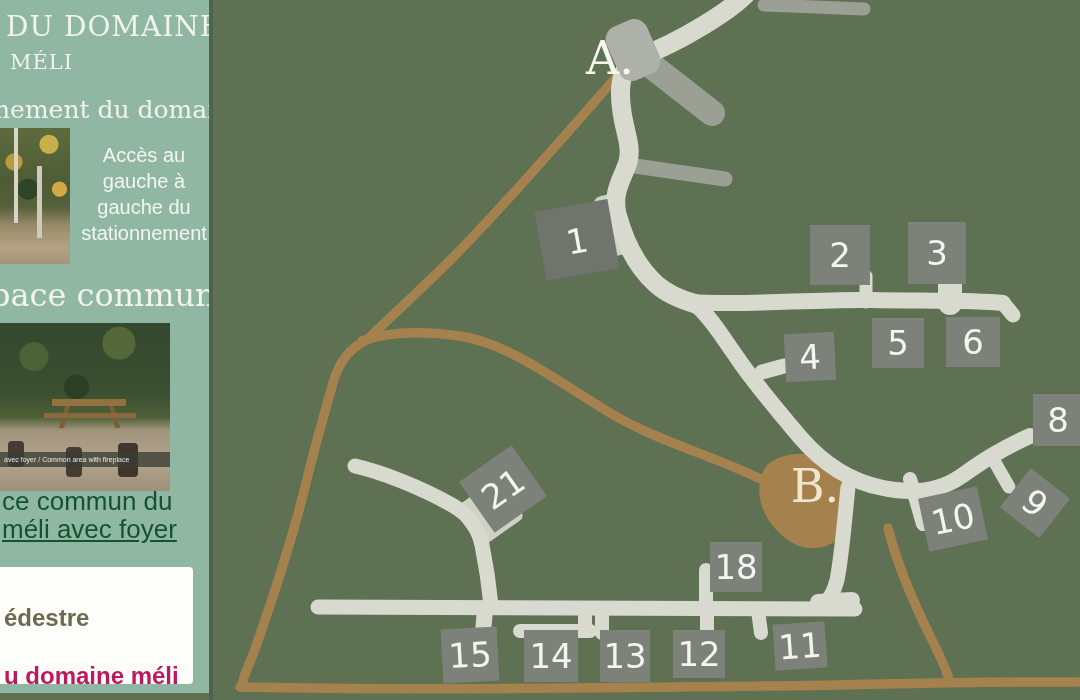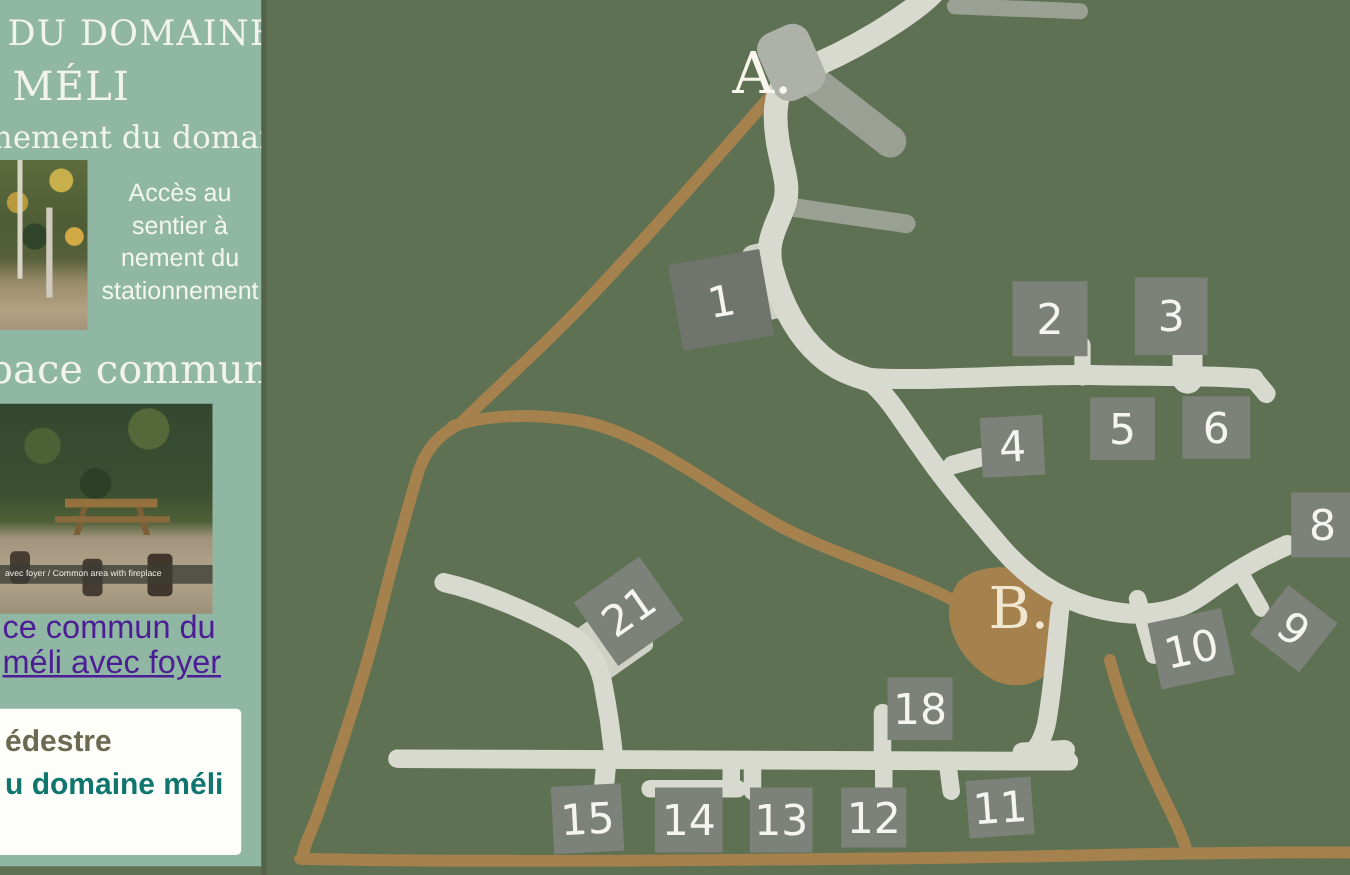--- a/index.html
+++ b/index.html
@@ -11,21 +11,21 @@
   
   .sidebar{
     position:absolute;left:0;top:0;width:212px;height:693px;
     background:#8fb7a4;overflow:hidden;z-index:3;
   }
   .serifline{
     position:absolute;color:#f2f3ea;font-family:"DejaVu Serif","Liberation Serif",serif;
     white-space:nowrap;
   }
   .t1{top:10px;left:6px;font-size:28px;letter-spacing:1px;}
-  .t2{top:50px;left:10px;font-size:32px;letter-spacing:1px;text-align:right;}
+  .t2{top:50px;left:10px;font-size:21px;letter-spacing:1px;text-align:right;}
   .sub{top:95px;left:-6px;font-size:25px;}
   .h2{top:276px;left:-10px;font-size:32px;}
   .photo1{
     position:absolute;left:0;top:128px;width:70px;height:136px;
     background:
       radial-gradient(circle at 70% 12%, #c7b04b 0 9px, transparent 10px),
       radial-gradient(circle at 20% 25%, #b89a3c 0 8px, transparent 9px),
       radial-gradient(circle at 85% 45%, #d1a945 0 7px, transparent 8px),
       radial-gradient(circle at 40% 45%, #2f4428 0 10px, transparent 11px),
       linear-gradient(180deg,#5d6b3d 0%,#4e5c36 40%,#56603a 58%,#9a8c6b 72%,#b2a183 88%,#a4947a 100%);
@@ -48,30 +48,30 @@
   .photo2 .bench{position:absolute;left:44px;top:90px;width:92px;height:5px;background:#8a6a3c;}
   .photo2 .leg1{position:absolute;left:62px;top:83px;width:5px;height:22px;background:#7c5f37;transform:skewX(-16deg);}
   .photo2 .leg2{position:absolute;left:112px;top:83px;width:5px;height:22px;background:#7c5f37;transform:skewX(16deg);}
   .stump{position:absolute;width:16px;height:26px;border-radius:4px;background:#463c32;}
   .s1{left:8px;top:118px;}  .s2{left:66px;top:124px;height:30px;}  .s3{left:118px;top:120px;width:20px;height:34px;background:#41362c;}
   .caption{
     position:absolute;left:0;top:129px;width:170px;height:15px;
     background:rgba(58,60,52,.78);color:#e9e9e1;font-size:7px;line-height:15px;
     padding-left:4px;white-space:nowrap;overflow:hidden;box-sizing:border-box;
   }
-  .note2{position:absolute;left:2px;color:#4c1d95;font-size:26px;white-space:nowrap;}
+  .note2{position:absolute;left:2px;color:#14532d;font-size:26px;white-space:nowrap;}
   .n2a{top:486px;}  .n2b{top:514px;text-decoration:underline;}
   .legend{
     position:absolute;left:-14px;top:567px;width:207px;height:117px;
     background:#fdfdfa;border-radius:4px;box-sizing:border-box;
     padding:10px 0 0 18px;
   }
-  .legend .row{font-size:24px;font-weight:bold;line-height:34px;white-space:nowrap;}
+  .legend .row{font-size:24px;font-weight:bold;line-height:34px;white-space:nowrap;margin-top:24px;}
   .lg1{color:#6b6950;}
-  .lg2{color:#0f766e;}
+  .lg2{color:#be185d;}
   .lg3{color:#4e4e4e;}
   
   .divider{position:absolute;left:209px;top:0;width:4px;height:700px;background:#55624a;z-index:4;}
   .mapwrap{position:absolute;left:212px;top:0;width:868px;height:700px;z-index:1;}
   svg{display:block;}
   .road{stroke:#d8dad0;fill:none;stroke-linecap:round;stroke-linejoin:round;}
   .stub{stroke:#9aa094;fill:none;stroke-linecap:round;}
   .trail{stroke:#a5814e;fill:none;stroke-linecap:round;stroke-linejoin:round;stroke-width:9.5;}
   .site rect{fill:#7c8279;}
   .site.dark rect{fill:#6f746d;}
@@ -88,21 +88,21 @@
 
 <div class="sidebar">
   <div class="serifline t1">DU DOMAINE</div>
   <div class="serifline t2">MÉLI</div>
   <div class="serifline sub">nement du domaine</div>
 
   <div class="photo1">
     <div class="birch"></div>
     <div class="post"></div>
   </div>
-  <div class="note1">Accès au sentier à nement du stationnement</div>
+  <div class="note1">Accès au gauche à gauche du stationnement</div>
 
   <div class="serifline h2">pace commun</div>
 
   <div class="photo2">
     <div class="tabletop"></div>
     <div class="leg1"></div>
     <div class="leg2"></div>
     <div class="bench"></div>
     <div class="stump s1"></div>
     <div class="stump s2"></div>

